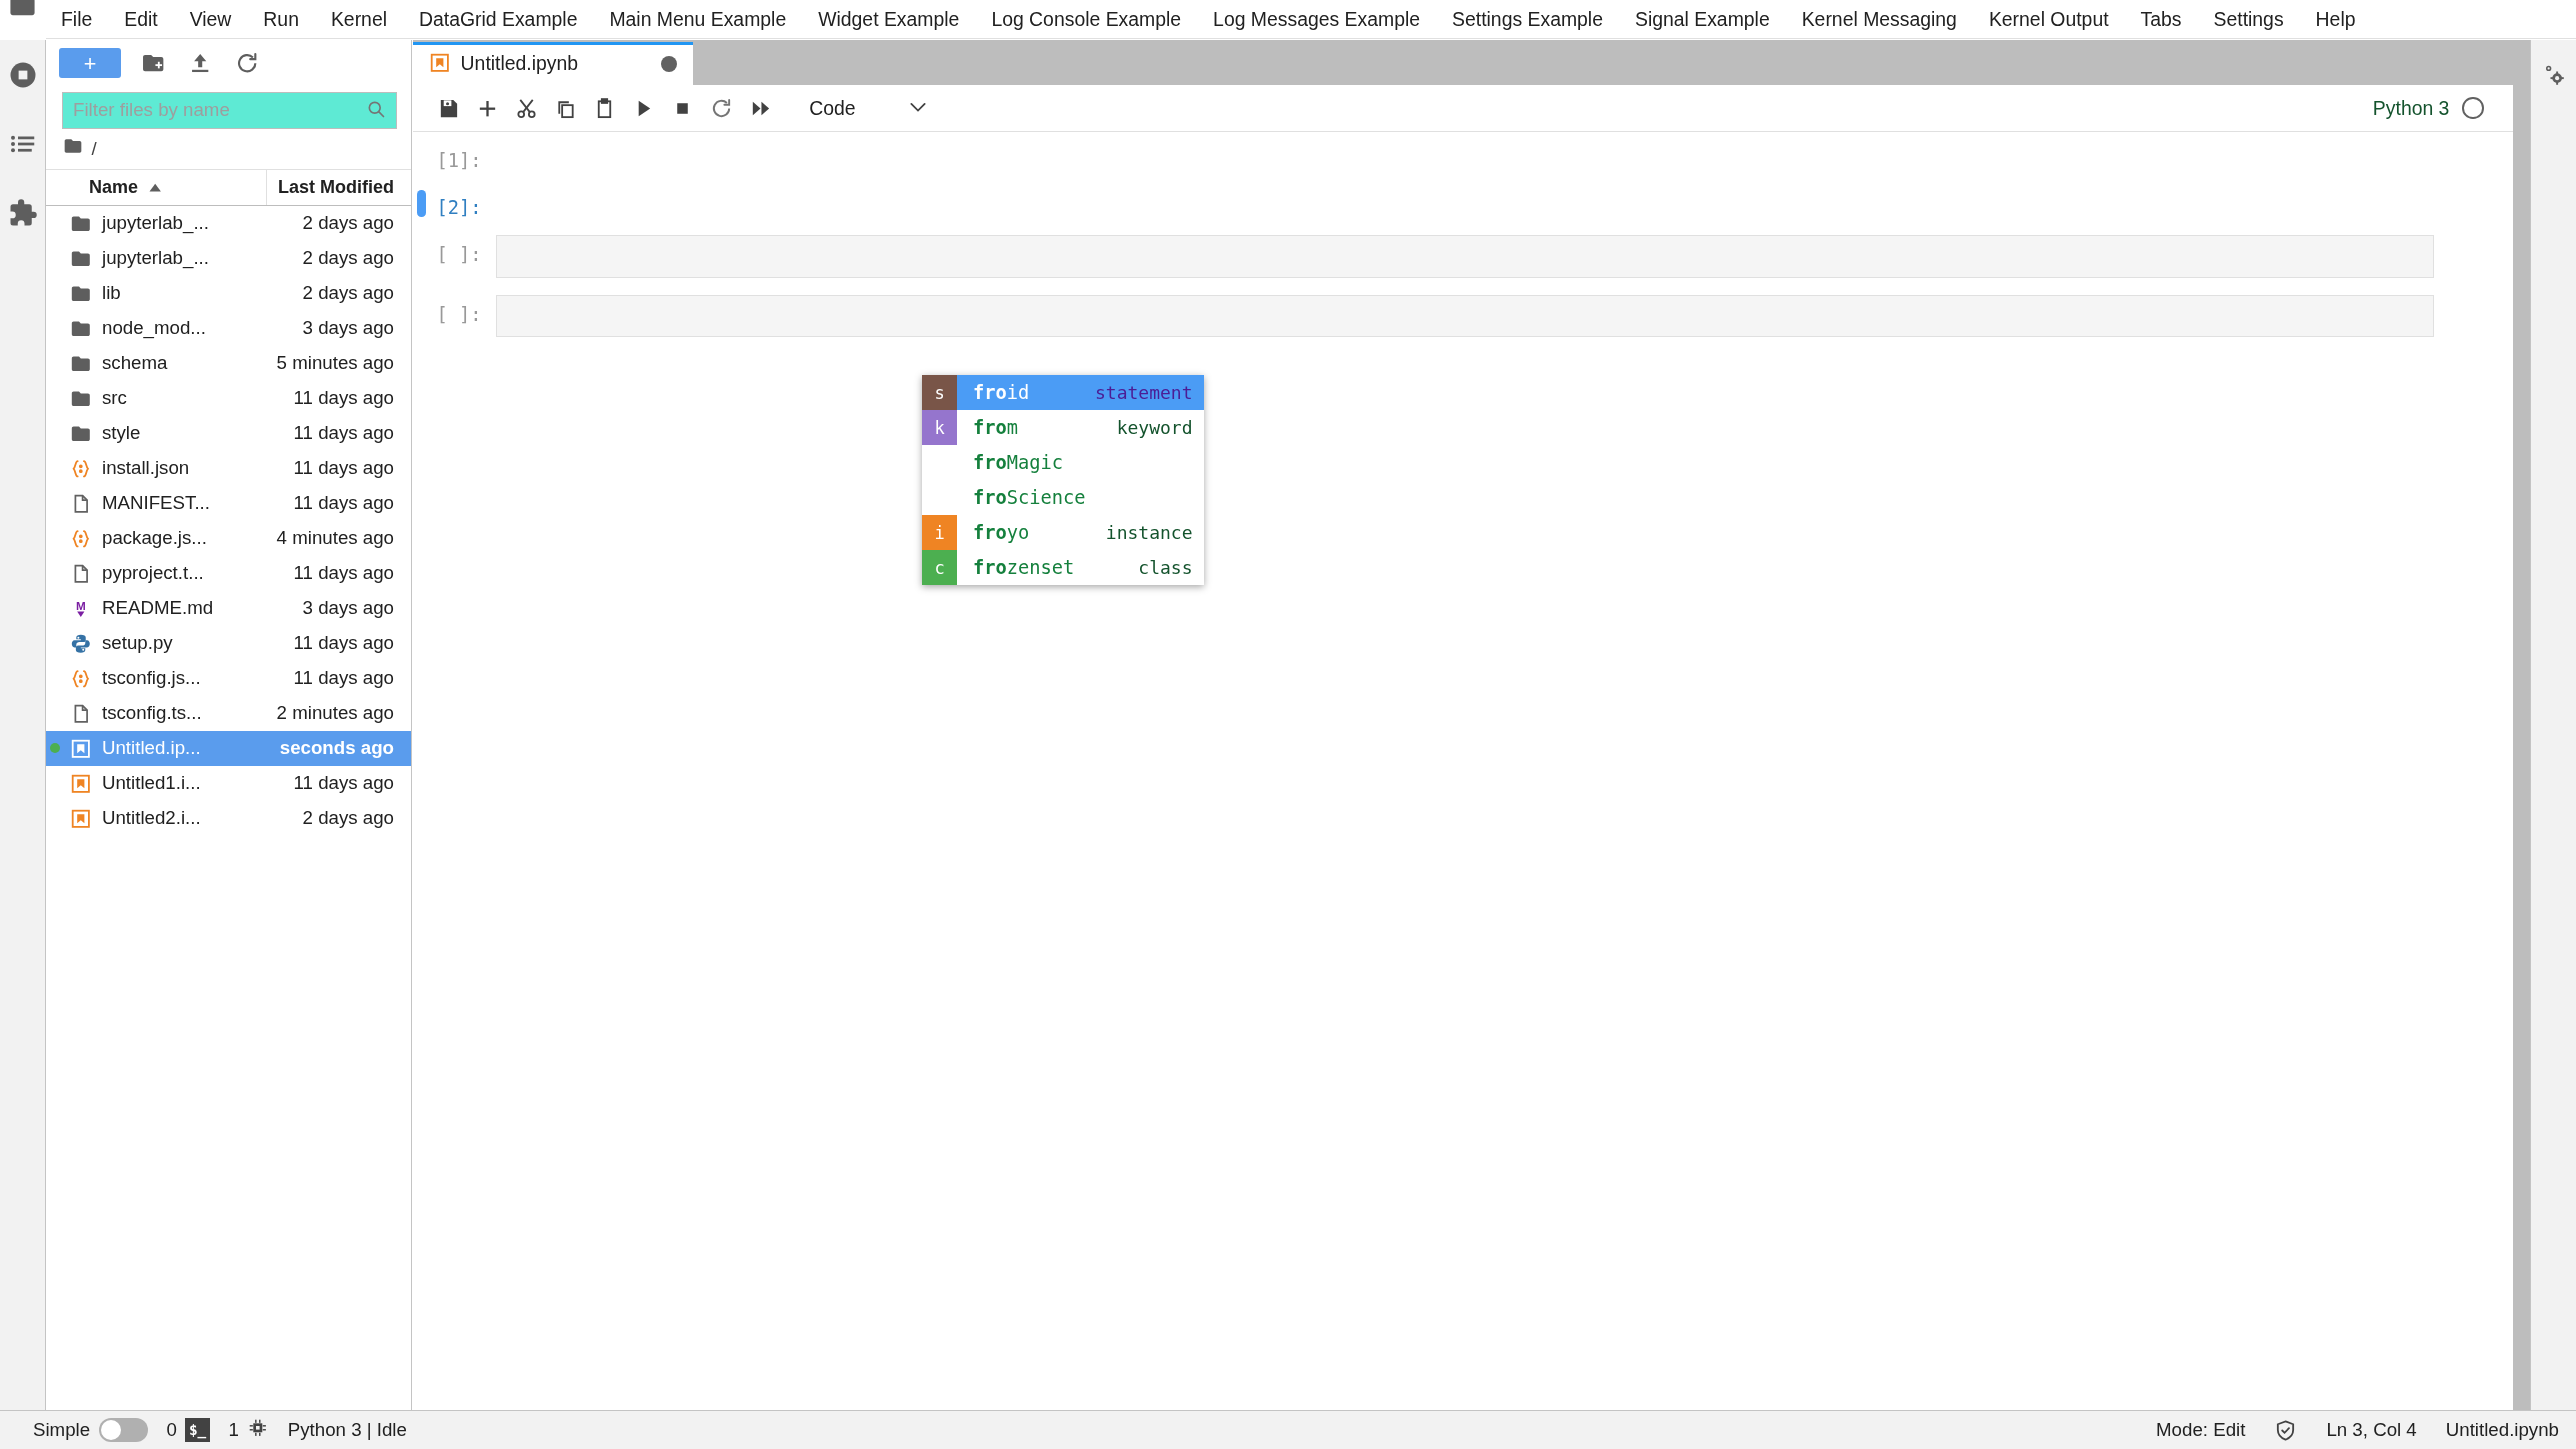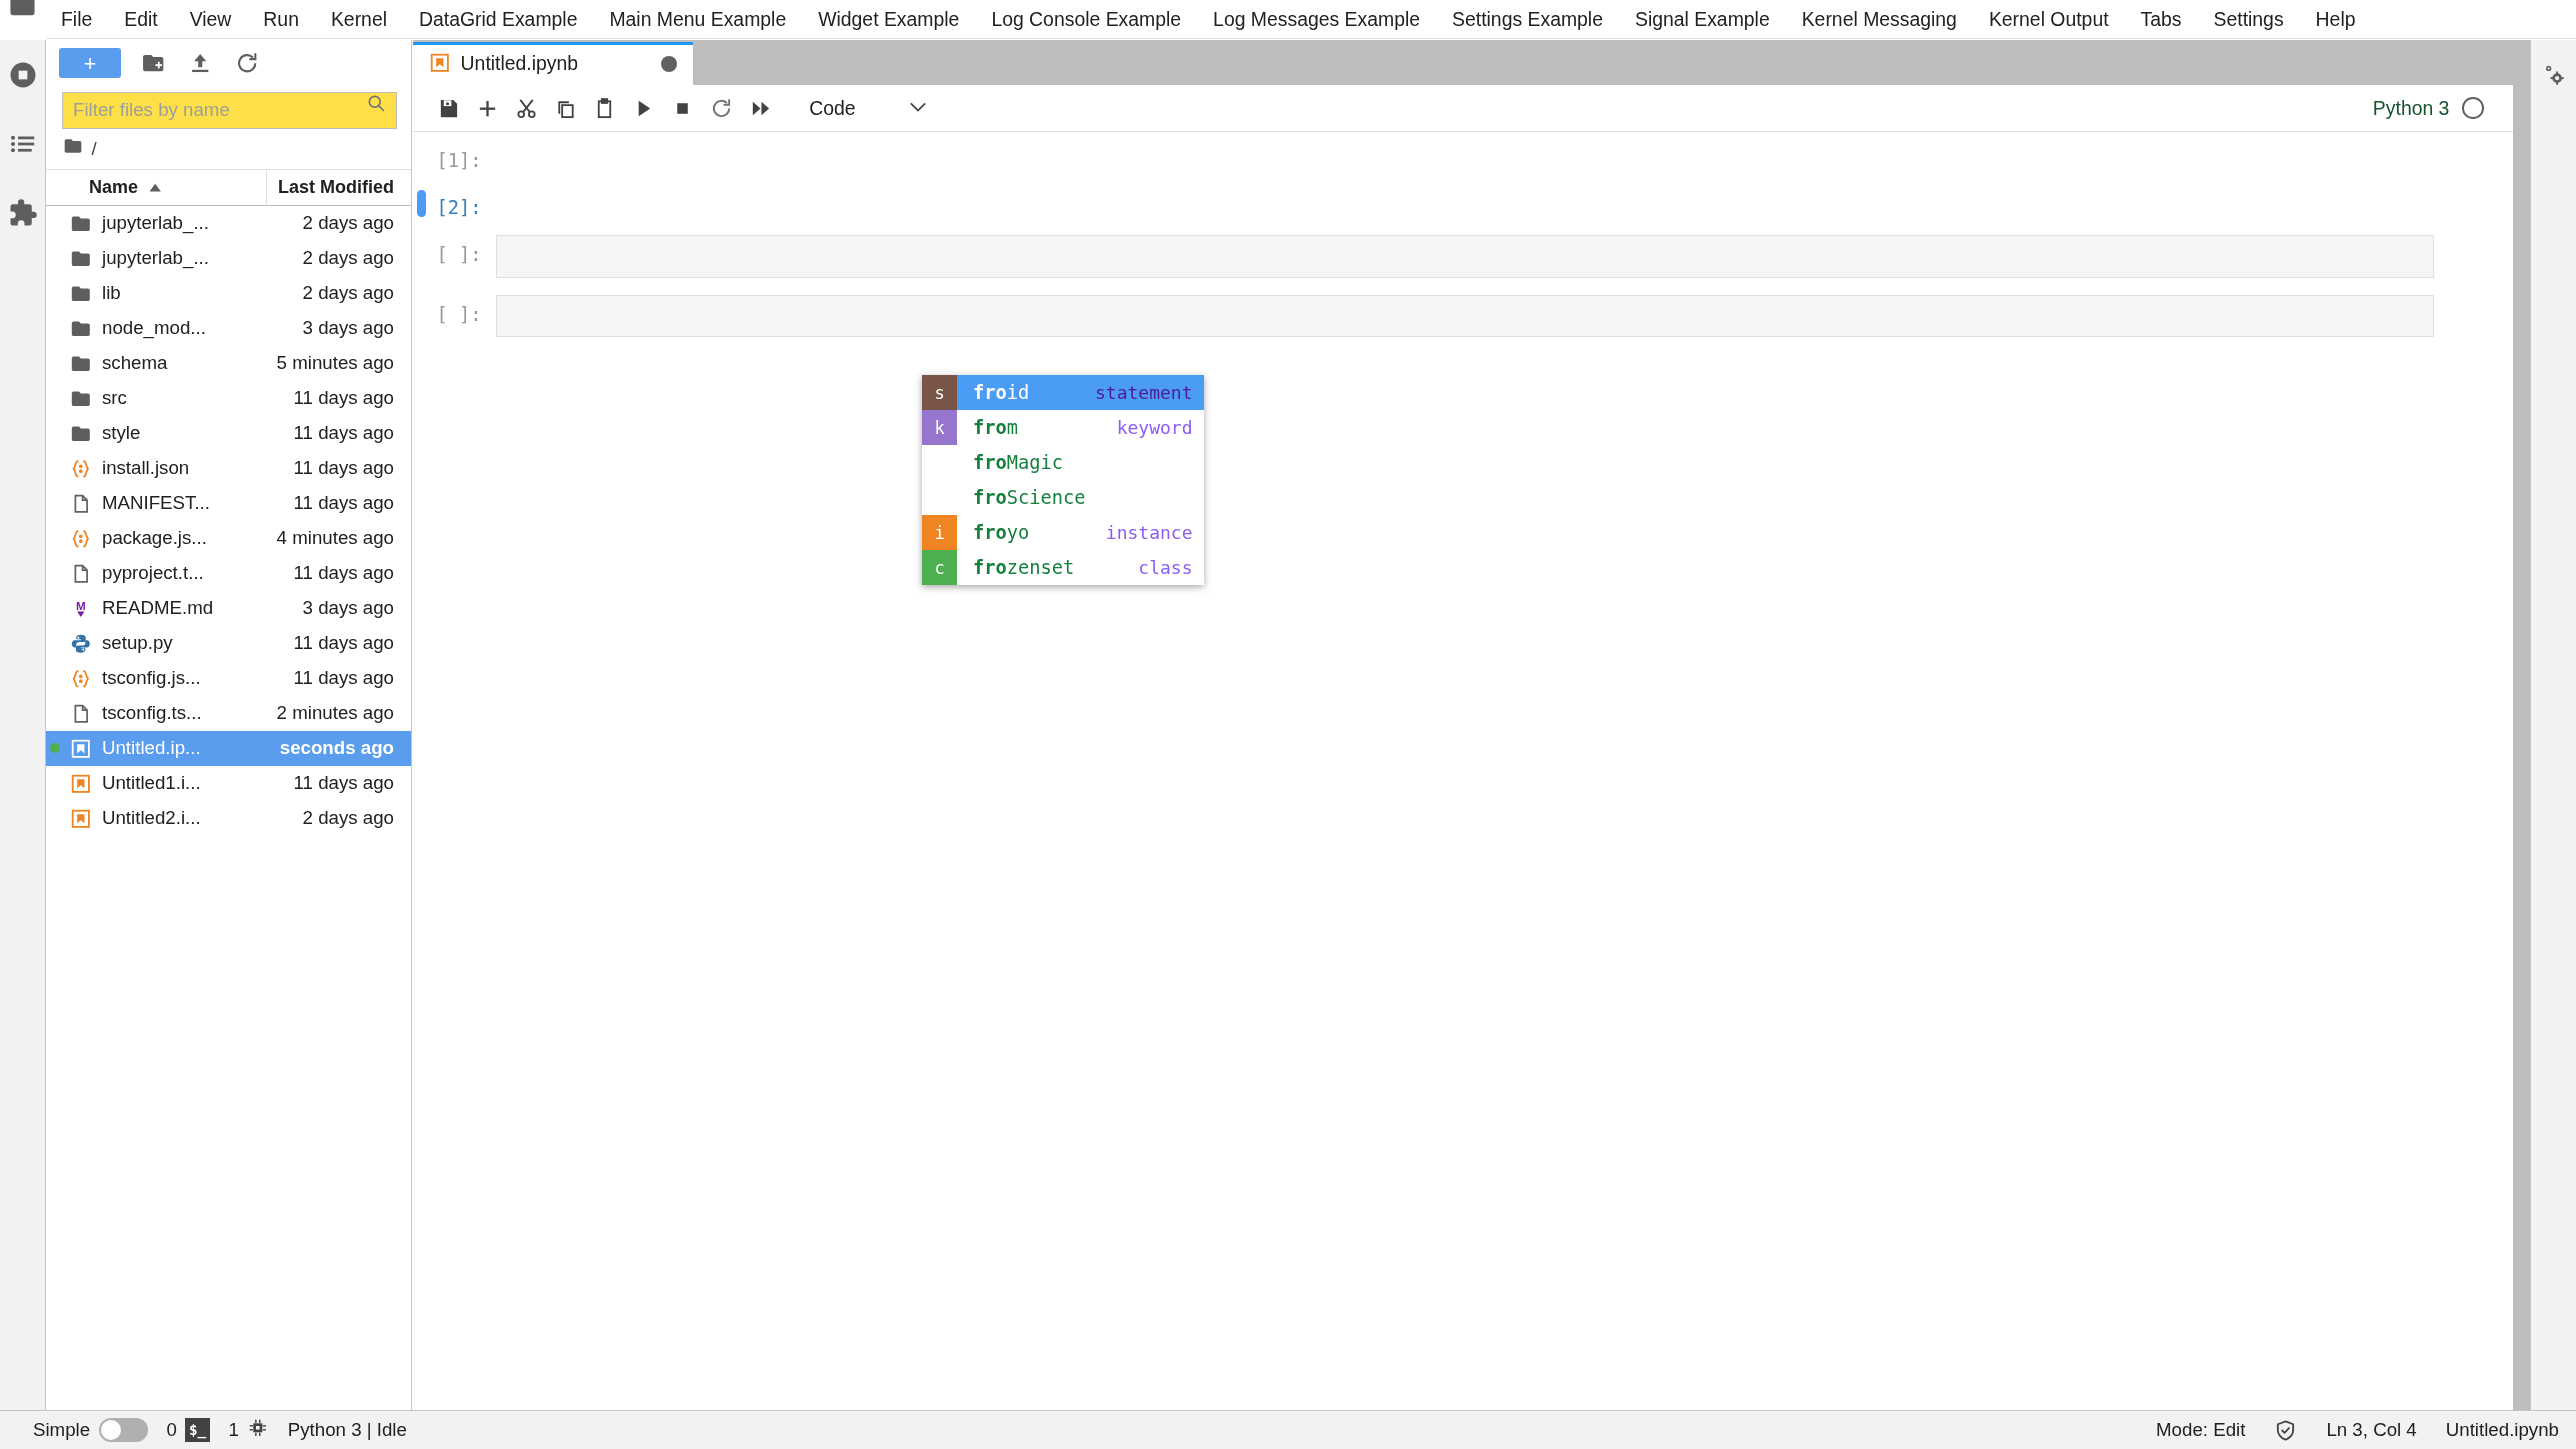--- a/index.html
+++ b/index.html
@@ -44,22 +44,22 @@
     height: 46px; display: flex; align-items: center; padding: 0 13px; gap: 17px;
   }
   .new-btn {
     width: 62px; height: 30px; background: #5a9ced; border: none; border-radius: 2.9px;
     color: #fff; font-size: 21.6px; line-height: 27px; cursor: pointer;
     display: flex; align-items: center; justify-content: center;
   }
   .fb-tool { width: 30px; height: 30px; display: flex; align-items: center; justify-content: center; cursor: pointer; color: #616161; }
 
   .fb-filter {
-    margin: 5.8px 14.4px 0 16px; height: 37px; border: 0.7px solid #bdbdbd; background: #fde047;
-    display: flex; padding: 0 10px; gap: 10px;
+    margin: 5.8px 14.4px 0 16px; height: 37px; border: 0.7px solid #bdbdbd; background: #5eead4;
+    display: flex; align-items: center; padding: 0 10px; gap: 10px;
   }
   .fb-filter input {
     flex: 1; border: none; outline: none; font-size: 18.7px; color: #757575;
     font-family: "Liberation Sans", sans-serif; background: transparent;
   }
   .fb-filter input::placeholder { color: #9e9e9e; }
 
   .fb-breadcrumb {
     height: 40px; display: flex; align-items: center; padding: 0 17px; gap: 8.6px;
     font-size: 18.7px; color: #424242;
@@ -152,21 +152,21 @@
   }
   .comp-item { display: flex; align-items: center; height: 35px; font-size: 18.7px; cursor: pointer; }
   .comp-item.sel { background: #4b9cf5; }
   .comp-type {
     width: 35px; min-width: 35px; height: 35px; display: flex; align-items: center; justify-content: center;
     color: #fff; font-size: 17px;
   }
   .comp-match { flex: 1; padding-left: 16px; color: #15803d; font-size: 18.7px; white-space: nowrap; }
   .comp-item.sel .comp-match { color: #fff; }
   .comp-match b { font-weight: bold; }
-  .comp-kind { padding-right: 11.5px; color: #8b5cf6; font-size: 18px; }
+  .comp-kind { padding-right: 11.5px; color: #14532d; font-size: 18px; }
   .comp-item.sel .comp-kind { color: #4c1d95; }
 
   
   .rightbar {
     position: absolute; right: 0; top: 40px; width: 46px; height: 1370px;
     background: #f2f2f2; border-left: 0.7px solid #c4c4c4;
     display: flex; flex-direction: column; align-items: center;
   }
 
   

